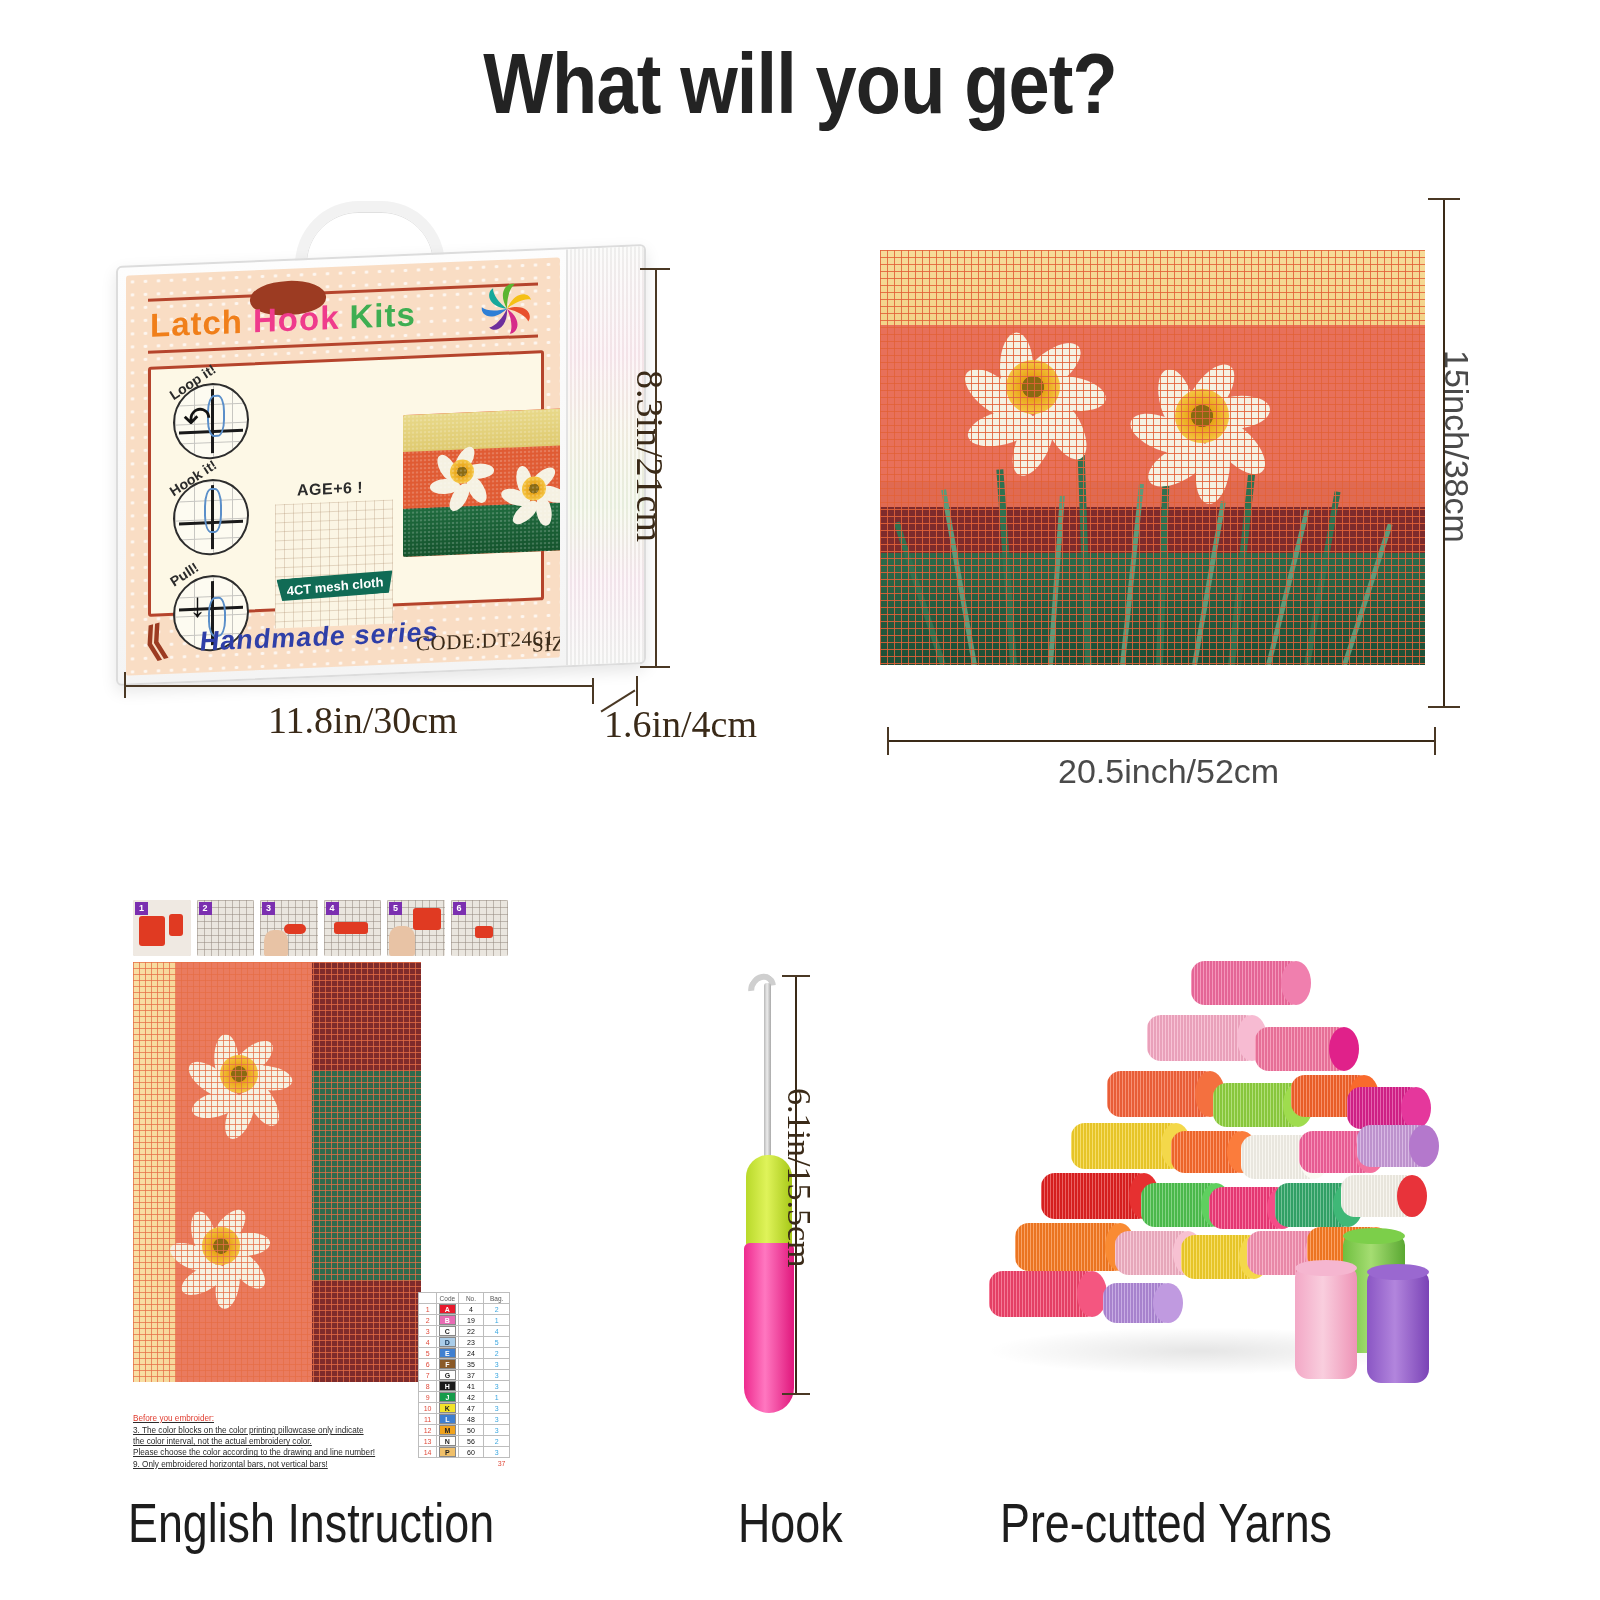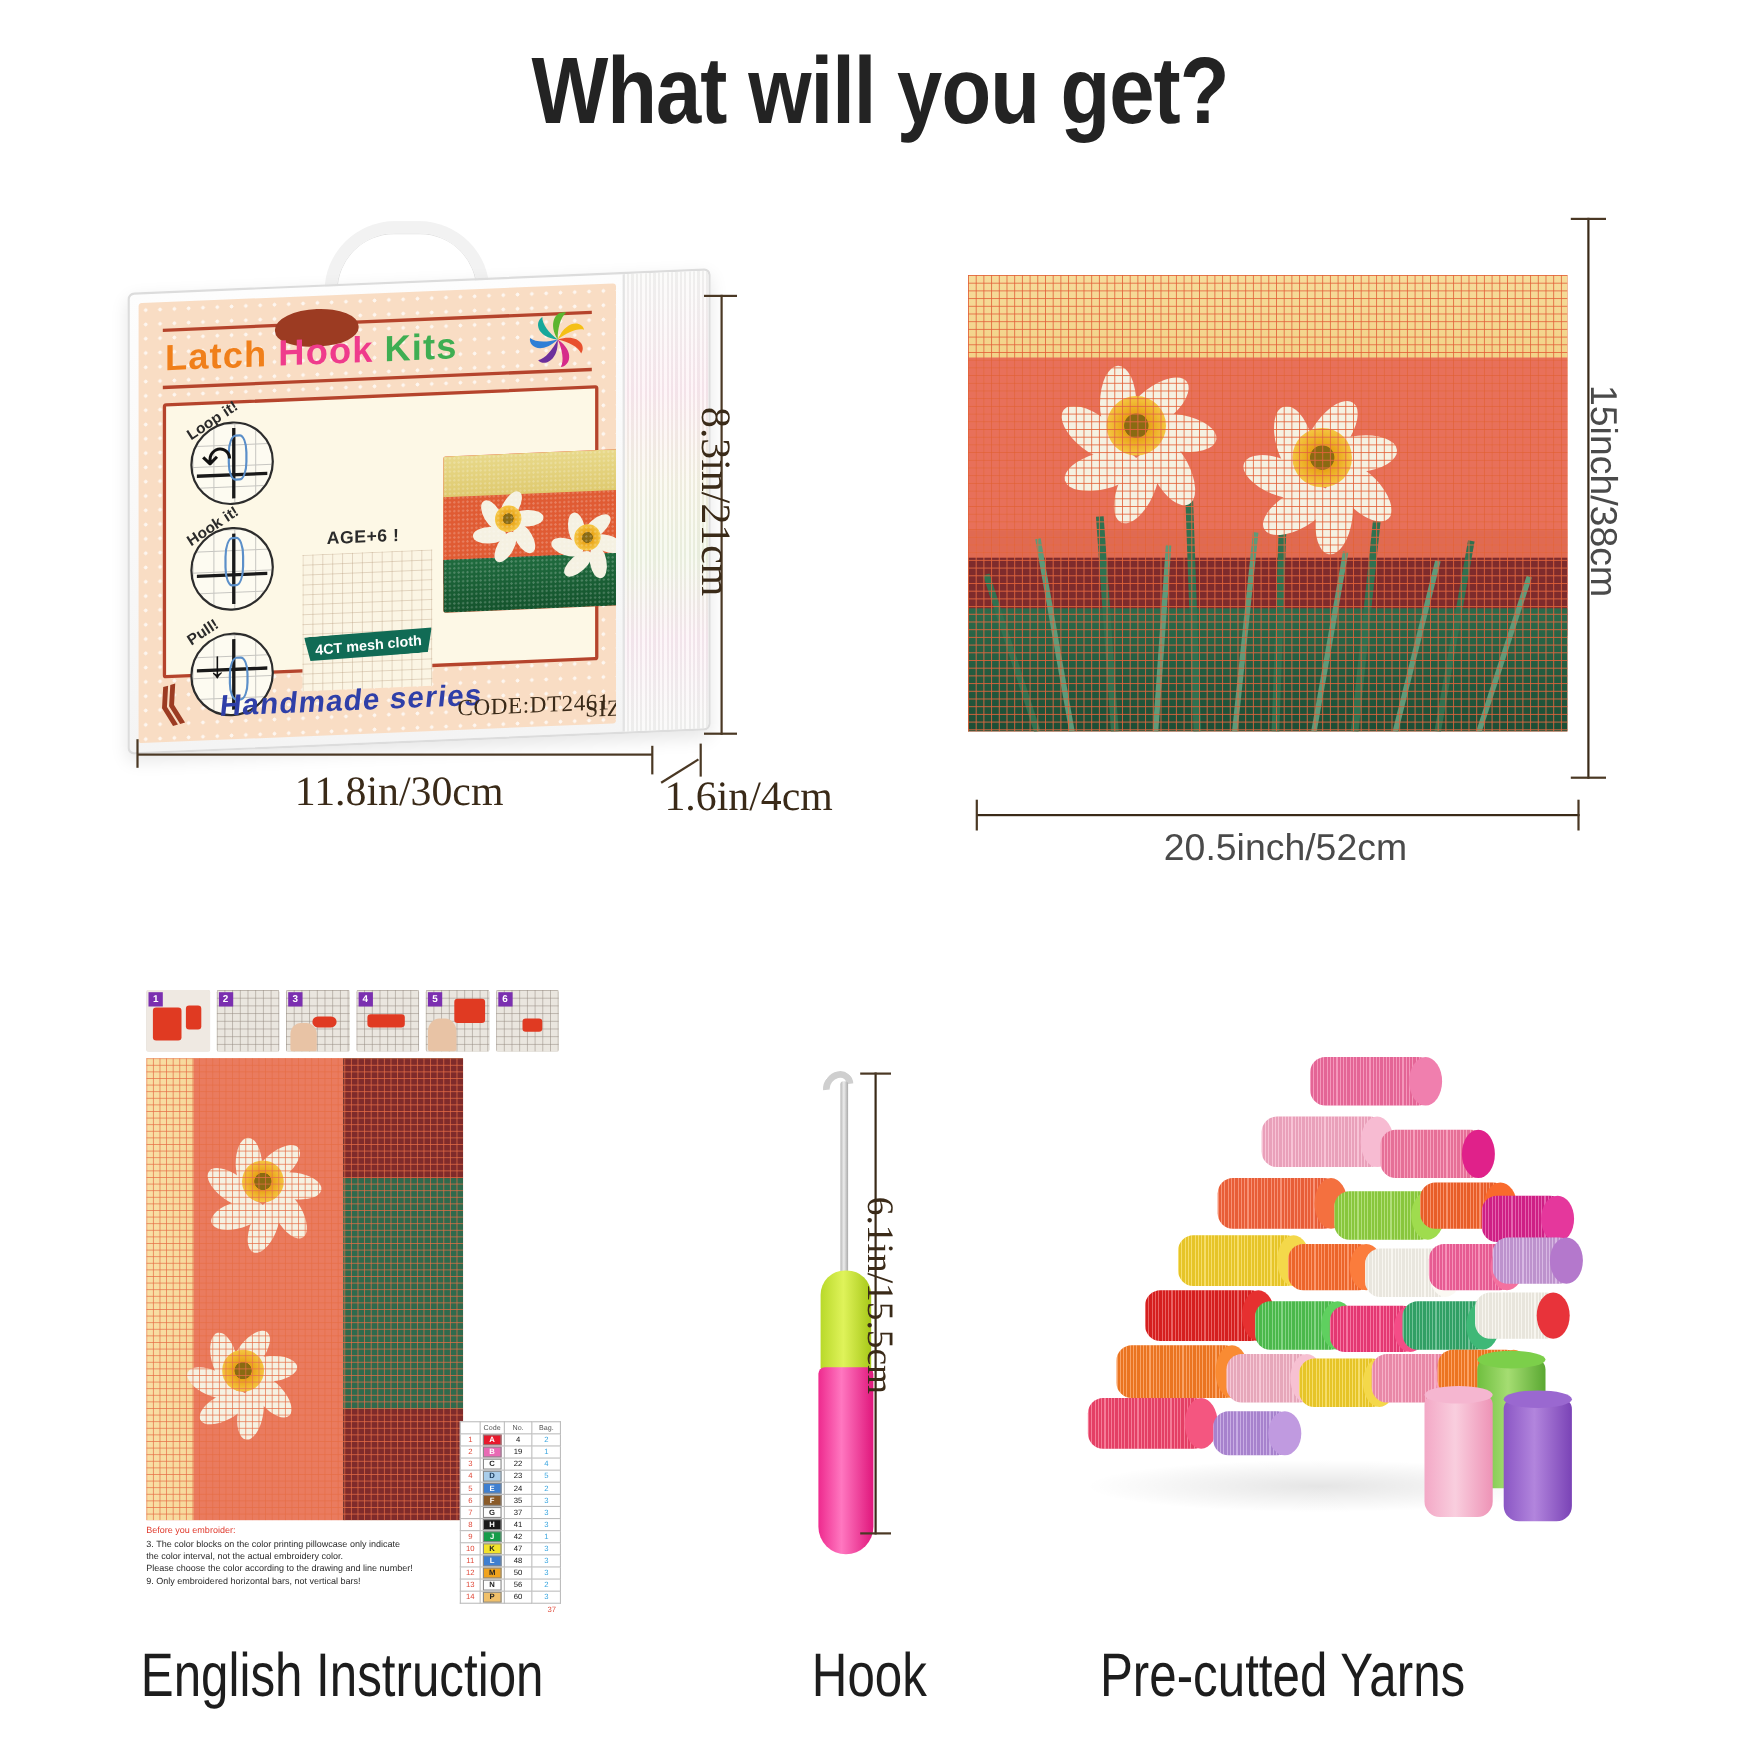--- a/index.html
+++ b/index.html
@@ -275,23 +275,24 @@
   .legend .cno { color:#111; width:24px; }
   .legend .cbag{ color:#3aa6e0; width:24px; }
   .legend .csw { width:20px; padding:0; }
   .legend .csw div{
     width:17px; height:10px; margin:0 auto; line-height:10px;
     font-weight:bold; font-size:7px; border:1px solid #888;
   }
   .legend .total td{ border:none; color:#e04a3a; font-size:7px; text-align:right; padding-right:4px; }
 
   .before-note{
-    position:absolute; left:8px; top:486px; width:300px;
+    position:absolute; left:8px; top:513px; width:300px;
     font-size:8.2px; line-height:1.36; color:#2a2a2a;
     font-family:"Liberation Sans", sans-serif;
+    text-decoration:underline;
   }
   .before-note .bt{ color:#e03b2e; display:block; margin-bottom:1px; }
 
   
   .hook-wrap{ position:absolute; left:700px; top:965px; width:180px; height:470px; }
   .hook-needle{
     position:absolute; left:64px; top:18px; width:7px; height:178px;
     background:linear-gradient(90deg,#b8b8b8,#ececec 45%,#a9a9a9);
     border-radius:3px;
   }

